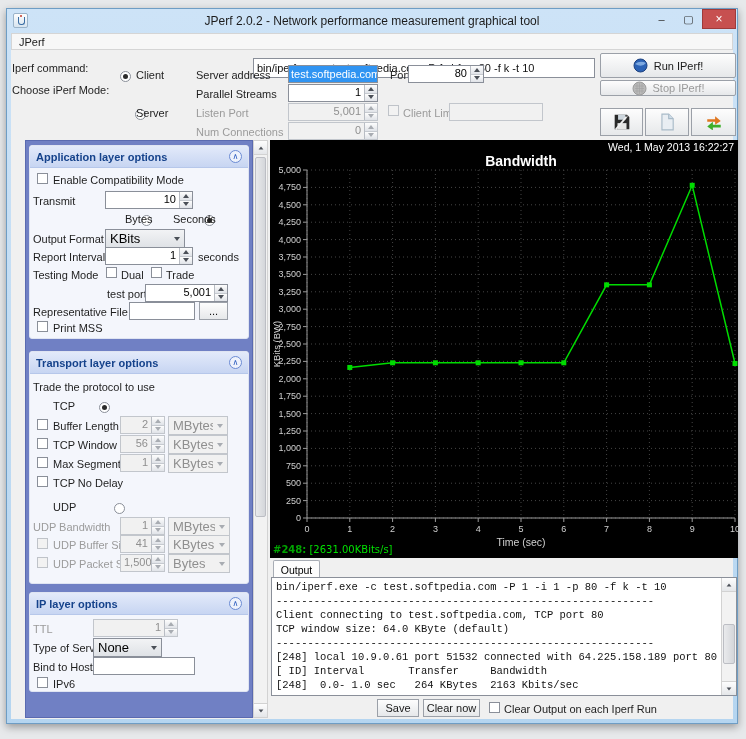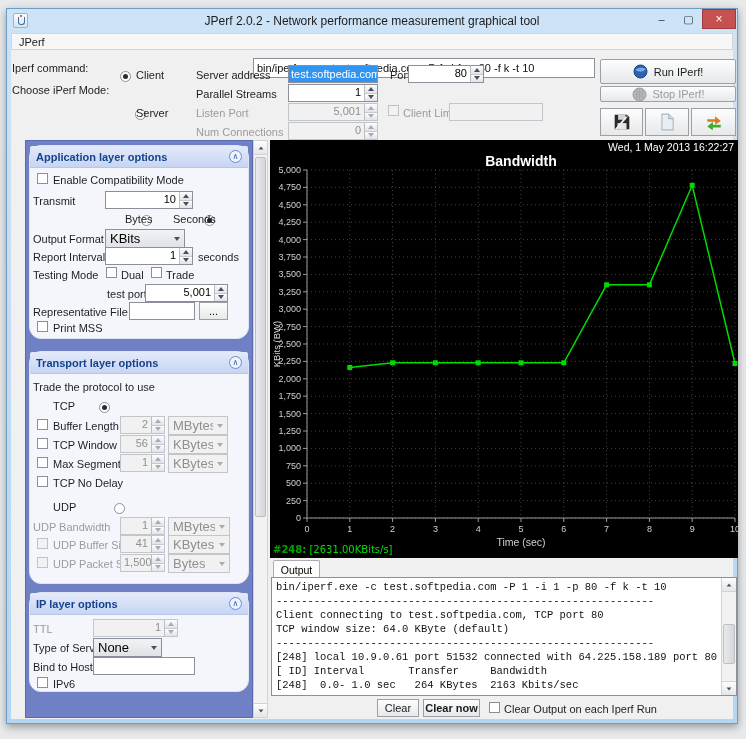--- a/index.html
+++ b/index.html
@@ -42,26 +42,26 @@
   .dis .tri-up { border-bottom-color:#a8acb2; } .dis .tri-dn { border-top-color:#a8acb2; }
   .dd { display:flex; align-items:center; border:1px solid #8a8f99; background:linear-gradient(#f2f3f5,#dfe2e6); font-size:13px; }
   .dd.dis { background:#f1f1f1; border-color:#c2c6cc; color:#8f8f8f; }
   .dd .txt { flex:1; padding:1px 4px; white-space:nowrap; overflow:hidden; }
   .dd .arr { width:14px; display:flex; justify-content:center; }
   .cb { width:11px; height:11px; background:#fff; border:1px solid #8a8f99; display:inline-block; }
   .cb.dis { background:#f2f2f2; border-color:#bfc3c9; }
   .rb { width:11px; height:11px; border-radius:50%; background:#fff; border:1px solid #8a8f99; display:inline-block; position:relative; }
   .rb.sel:after { content:""; position:absolute; left:2px; top:2px; width:5px; height:5px; border-radius:50%; background:#2b2b2b; }
   .btn { background:linear-gradient(#fdfdfd,#e6e8ea); border:1px solid #9ba0a8; display:flex; align-items:center; justify-content:center; font-size:11px; color:#1a1a1a; }
-  .btn.big { border-radius:2px;margin-top:6px; }
+  .btn.big { border-radius:2px; }
   .btn.dis { color:#9a9a9a; }
 
   
   #leftpane { position:absolute; left:25px; top:140px; width:228px; height:578px; background:#7080c4; border:1px solid #5a6ab0; }
-  .panel { position:absolute; left:29px; width:220px; background:#f4f6fc; border:1px solid #dfe4f2; border-radius:12px; }
+  .panel { position:absolute; left:29px; width:220px; background:#f4f6fc; border:1px solid #dfe4f2; border-radius:3px; }
   .phead { height:22px; background:linear-gradient(#e3eafa,#c7d5f2); border-bottom:1px solid #b6c7ea; display:flex; align-items:center; justify-content:space-between; padding:0 6px; border-radius:2px 2px 0 0; }
   .phead .pt { font-size:11px; font-weight:bold; color:#15428b; }
   .chev { width:13px; height:13px; border-radius:50%; border:1px solid #6b8bd4; color:#2b5bbf; font-size:8px; display:flex; align-items:center; justify-content:center; background:#eef2fb; }
 
   
   .sb { position:absolute; background:#f2f2f2; border:1px solid #d2d2d2; }
   .sb .ar { position:absolute; left:0; right:0; height:14px; background:linear-gradient(#fdfdfd,#e4e6e9); display:flex; align-items:center; justify-content:center; }
   .sb .ar.top { top:0; border-bottom:1px solid #d2d2d2; }
   .sb .ar.bot { bottom:0; border-top:1px solid #d2d2d2; }
   .sb .thumb { position:absolute; left:1px; right:1px; background:linear-gradient(90deg,#e9eaec,#d4d6da); border:1px solid #bcbec4; border-radius:2px; }
@@ -584,17 +584,17 @@
     <div class="sb" style="right:0;top:0;width:15px;height:117px;border-top:none;border-right:none;border-bottom:none;">
       <div class="ar top">
           <i class="tri-up"></i>
         </div>
       <div class="ar bot">
           <i class="tri-dn"></i>
         </div>
       <div class="thumb" style="top:46px;height:40px;"></div>
     </div>
   </div>
-  <div class="abs btn" style="left:377px;top:699px;width:42px;height:18px;">Clear</div>
-  <div class="abs btn" style="left:423px;top:699px;width:57px;height:18px;font-weight:bold;">Clear now</div>
+  <div class="abs btn" style="left:377px;top:699px;width:42px;height:18px;">Save</div>
+  <div class="abs btn" style="left:423px;top:699px;width:57px;height:18px;">Clear now</div>
   <span class="abs cb" style="left:489px;top:702px;"></span>
   <span class="abs lbl" style="left:504px;top:703px;">Clear Output on each Iperf Run</span>
 </div>
 
 </body></html>

